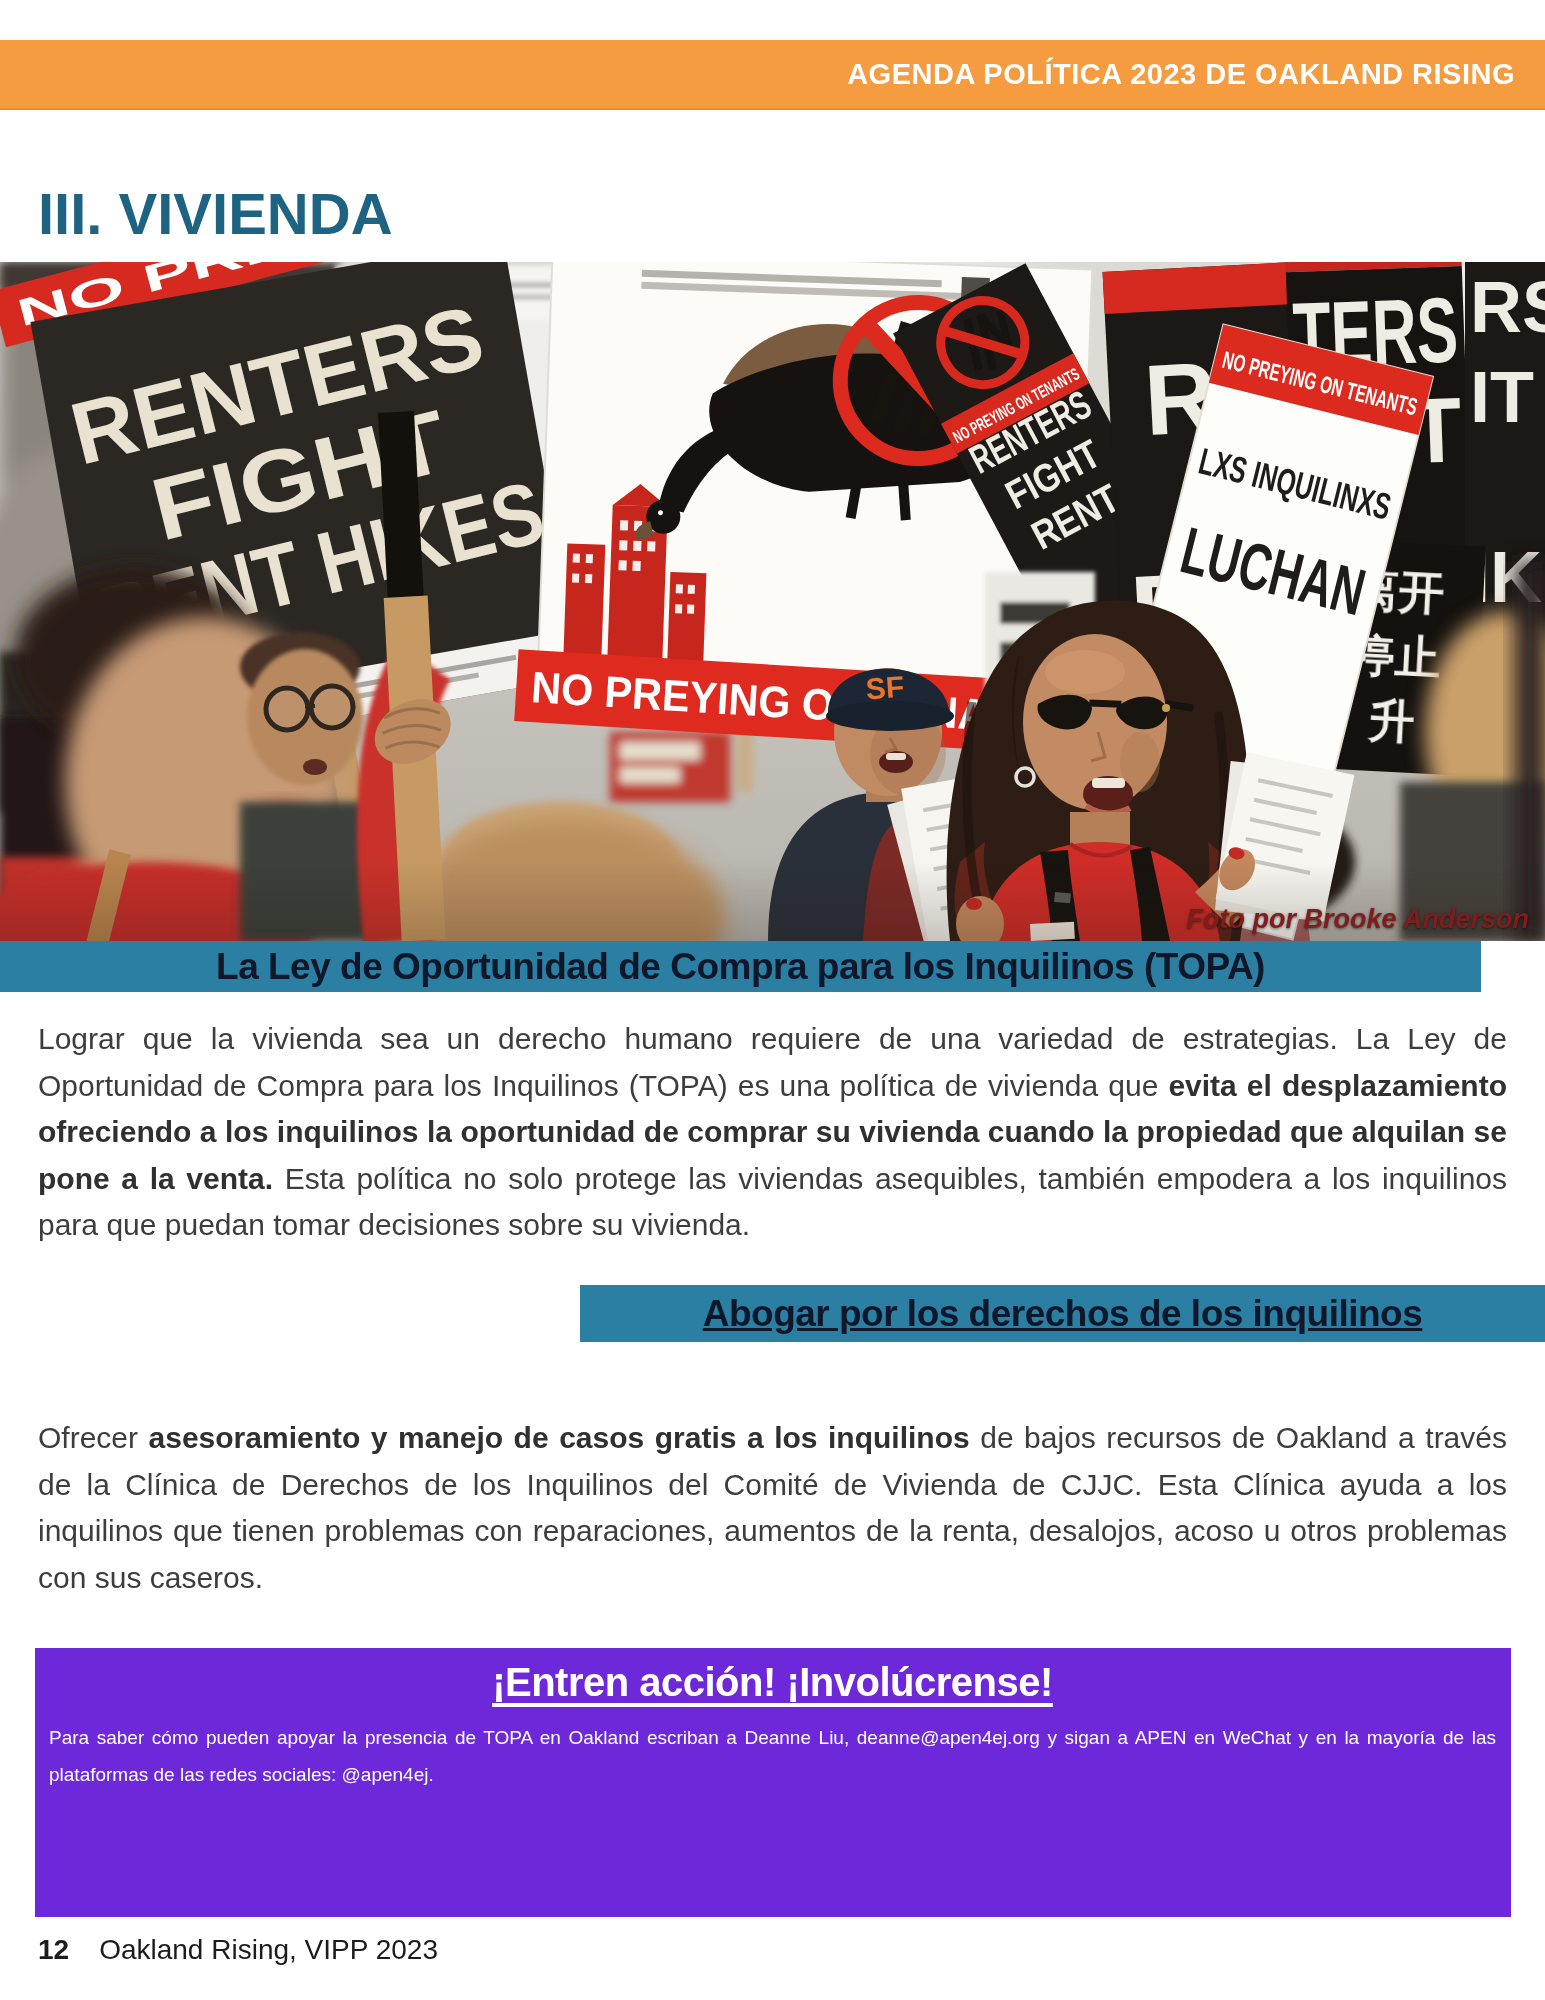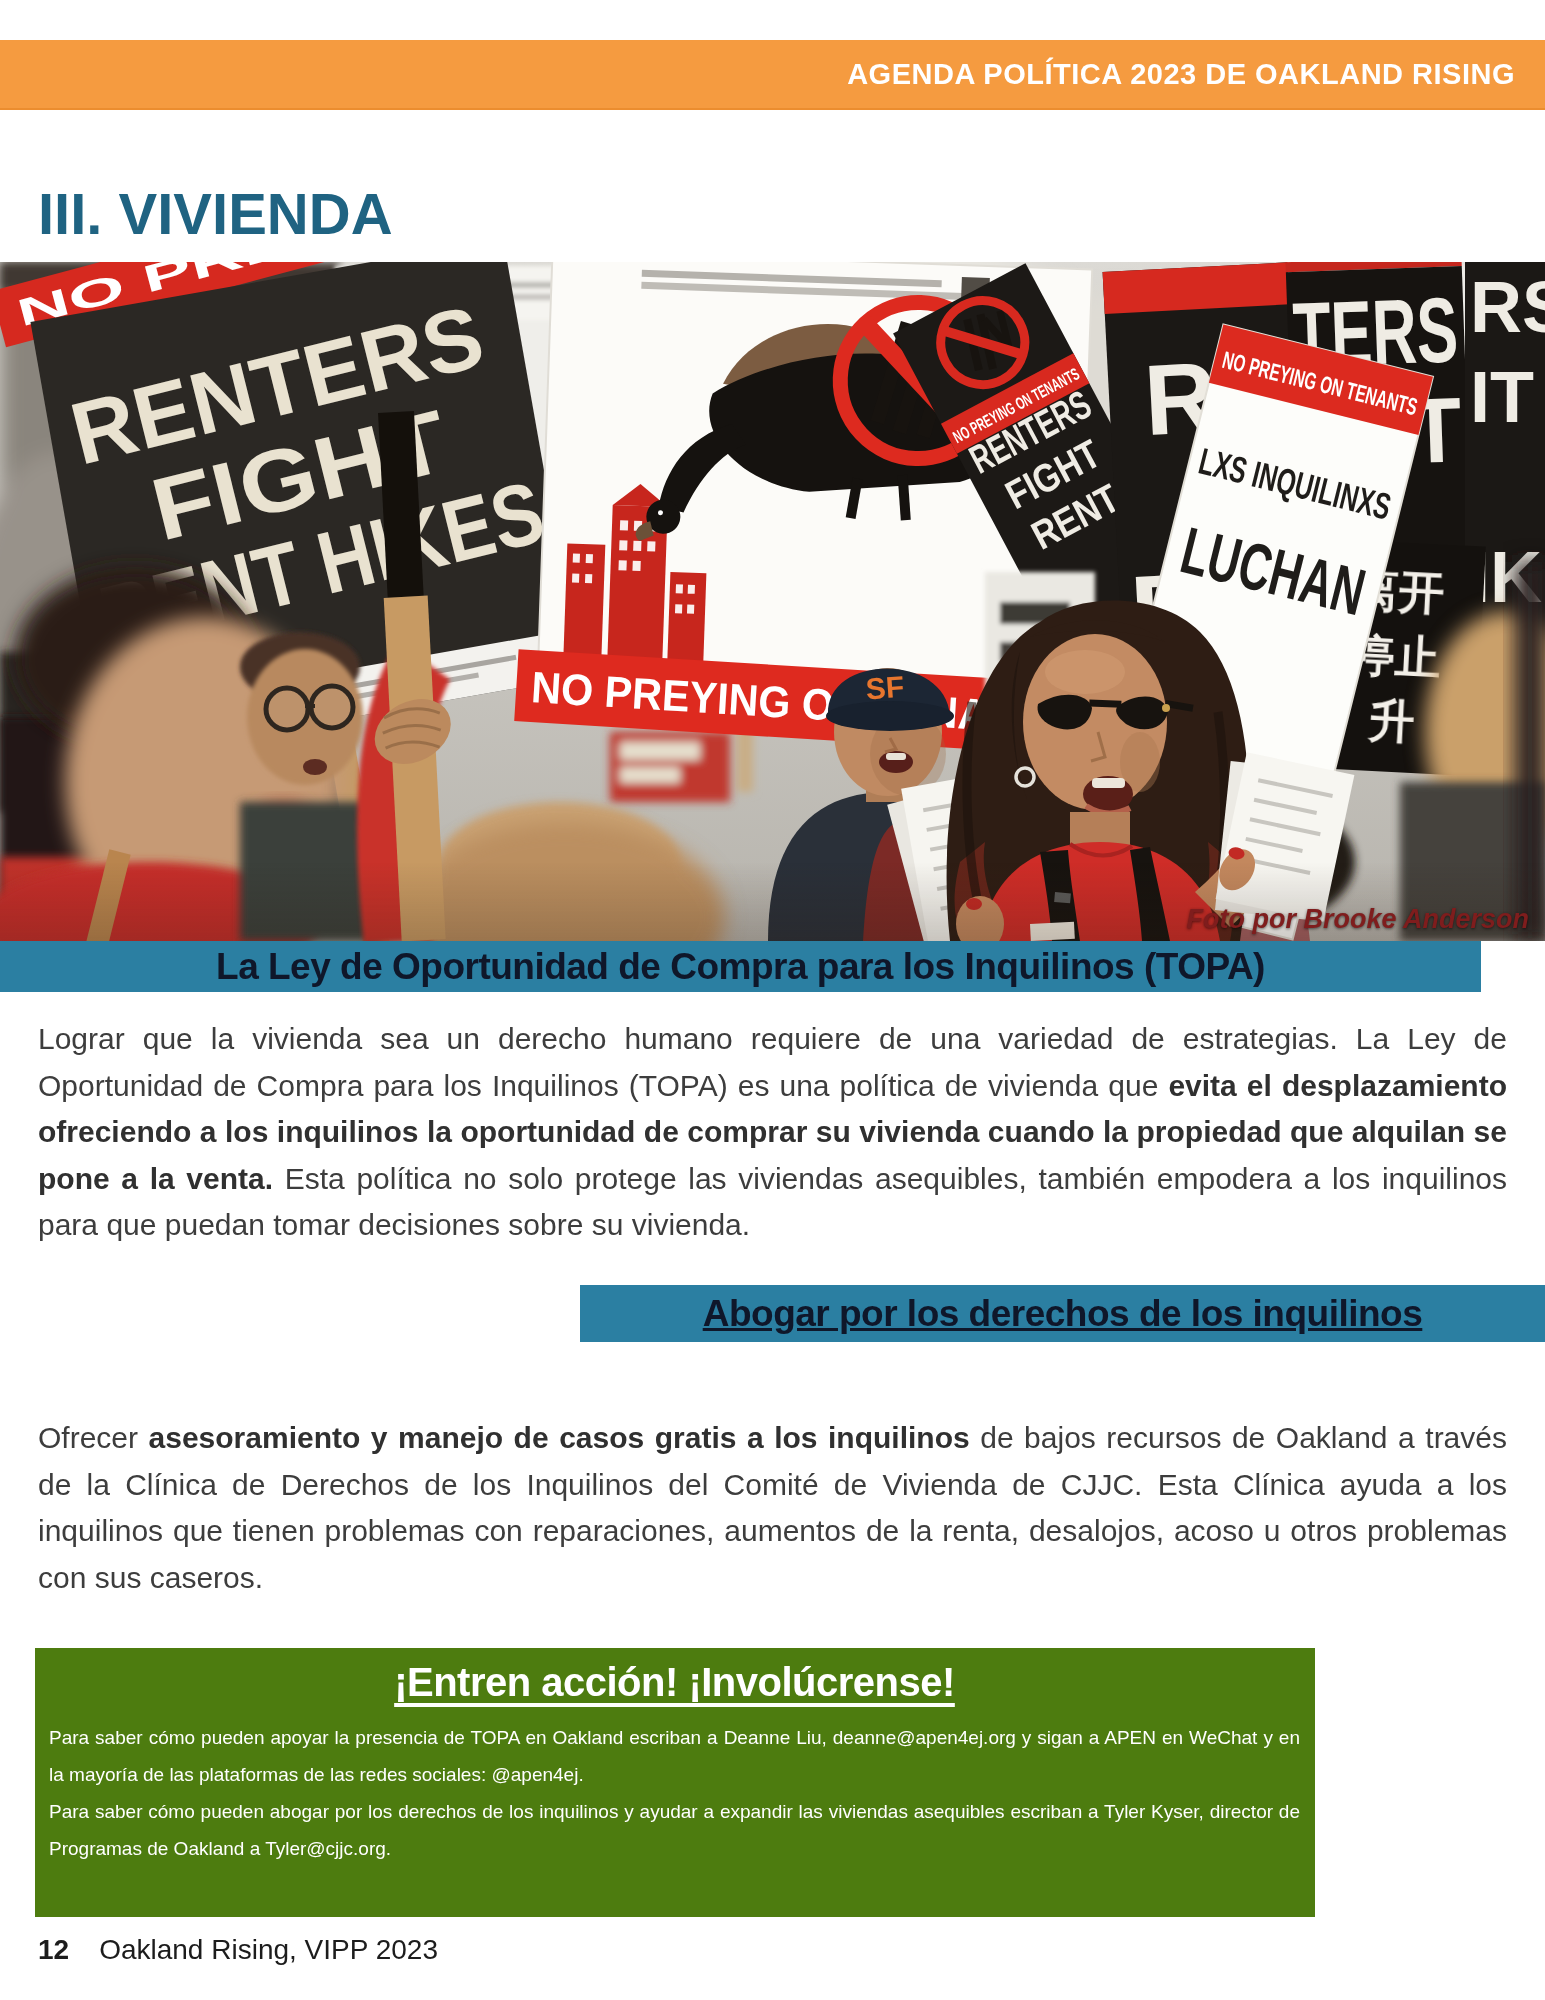--- a/index.html
+++ b/index.html
@@ -22,21 +22,21 @@
           align-items:center;justify-content:center;letter-spacing:-.5px;}
   .banner-topa{top:941px;left:0;width:1481px;height:51px;font-size:37px;}
   .banner-derechos{top:1285px;left:580px;width:965px;height:57px;font-size:37px;text-decoration:underline;}
   
   .bodytext{position:absolute;left:38px;width:1469px;margin:0;color:#3d3d3d;font-size:30px;
             line-height:46.5px;text-align:justify;}
   .p-topa{top:1016px;}
   .p-derechos{top:1367px;margin-top:48px;}
   .bodytext b{color:#303030;}
   
-  .action-box{position:absolute;top:1648px;left:35px;width:1280px;height:269px;background:#4d7c0f;
+  .action-box{position:absolute;top:1648px;left:35px;width:1476px;height:269px;background:#6d28d9;
               box-sizing:border-box;padding:10px 15px 0 14px;}
   .action-title{margin:2px 0 14px 0;text-align:center;color:#fff;font-size:40px;font-weight:800;
                 text-decoration:underline;text-underline-offset:7px;letter-spacing:-.5px;}
   .action-box p{margin:0;color:#fff;font-size:19px;line-height:37px;text-align:justify;}
   
   .footer{position:absolute;top:1934px;left:38px;display:flex;align-items:baseline;gap:30px;
           color:#1c1c1c;font-size:28px;}
   .footer .pageno{font-weight:800;}
 </style>
 </head>
@@ -430,21 +430,20 @@
 
   <div class="banner banner-derechos">
     <span>Abogar por los derechos de los inquilinos</span>
   </div>
 
   <p class="bodytext p-derechos"><span>Ofrecer </span><b>asesoramiento y manejo de casos gratis a los inquilinos</b><span> de bajos recursos de Oakland a través de la Clínica de Derechos de los Inquilinos del Comité de Vivienda de CJJC. Esta Clínica ayuda a los inquilinos que tienen problemas con reparaciones, aumentos de la renta, desalojos, acoso u otros problemas con sus caseros.</span></p>
 
   <section class="action-box">
     <h2 class="action-title">¡Entren acción! ¡Involúcrense!</h2>
     <p>Para saber cómo pueden apoyar la presencia de TOPA en Oakland escriban a Deanne Liu, deanne@apen4ej.org y sigan a APEN en WeChat y en la mayoría de las plataformas de las redes sociales: @apen4ej.</p>
-    <p>Para saber cómo pueden abogar por los derechos de los inquilinos y ayudar a expandir las viviendas asequibles escriban a Tyler Kyser, director de Programas de Oakland a Tyler@cjjc.org.</p>
   </section>
 
   <footer class="footer">
     <span class="pageno">12</span>
     <span>Oakland Rising, VIPP 2023</span>
   </footer>
 
 </div>
 
 </body></html>

